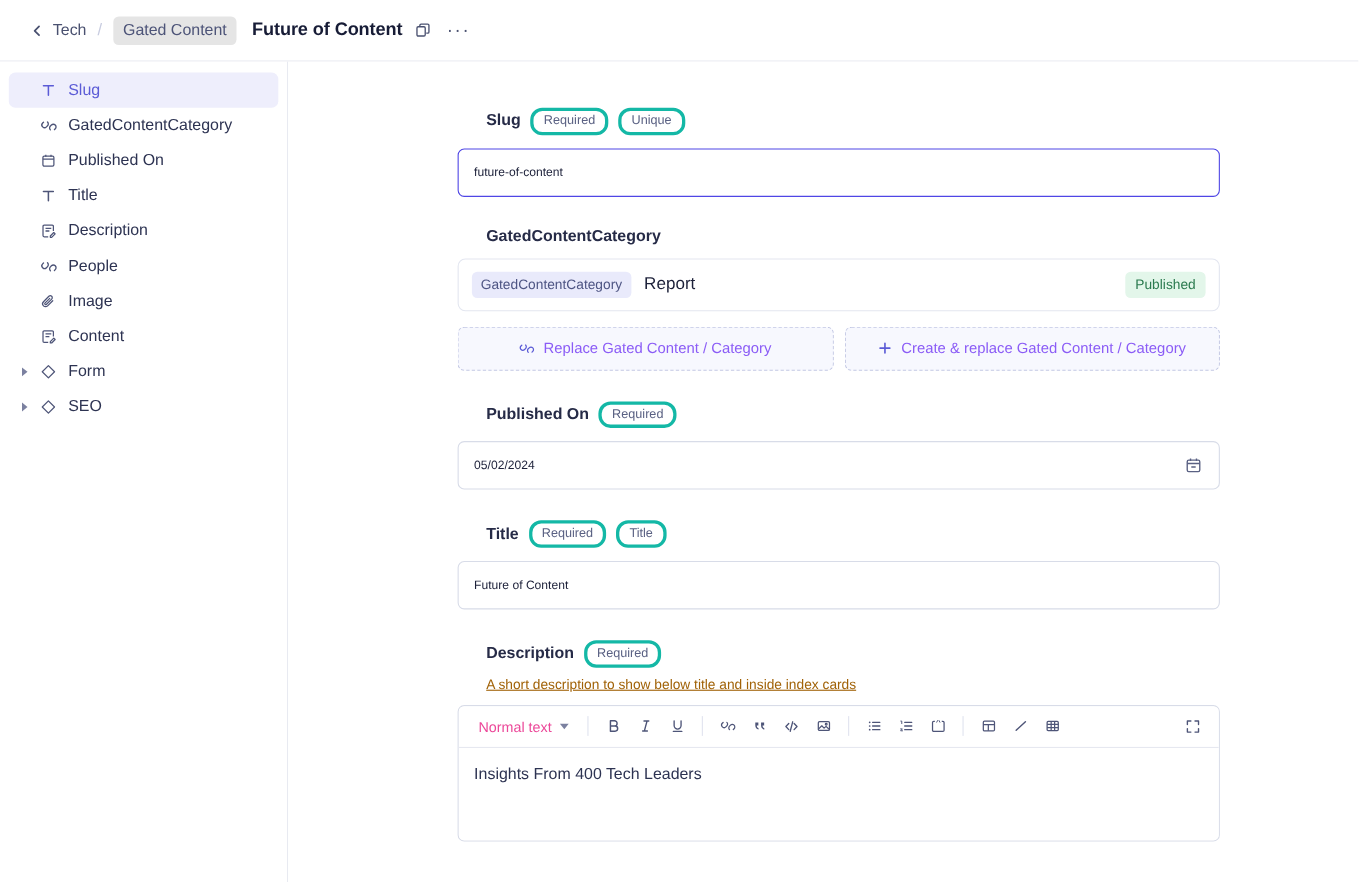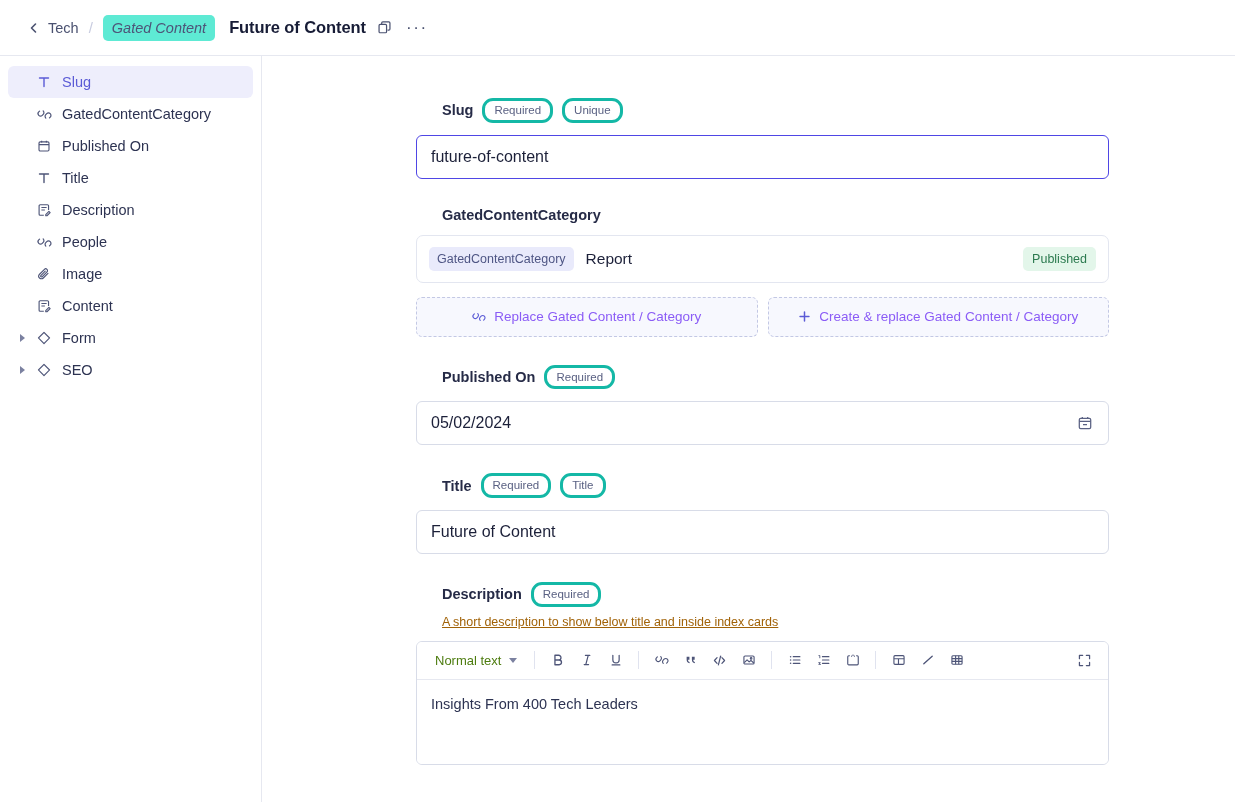--- a/index.html
+++ b/index.html
@@ -21,24 +21,23 @@
     gap: 0px;
     background: #fff;
   }
   .back-link {
     display: flex; align-items: center; gap: 8px;
     color: #4a5170; font-size: 14.5px; cursor: pointer;
   }
   .chev-left { display:block; width:12px; height:12px; }
   .slash { color: #c8cce0; margin: 0 10px; font-size: 15px; }
   .crumb-chip {
-    background: #5eead4; color: #4d5478;
+    background: #e5e5e5; color: #4d5478;
     font-size: 14.5px; padding: 5px 9px; border-radius: 5px;
     cursor: pointer;
-    font-style: italic;
   }
   .doc-title {
     font-size: 16.5px; font-weight: 700; color: #171c36;
     margin-left: 14px; letter-spacing: -0.1px;
   }
   .icon-btn {
     width: 26px; height: 26px; display:flex; align-items:center; justify-content:center;
     cursor: pointer; color: #4a5170; margin-left: 6px;
   }
   .dots { font-size: 17px; letter-spacing: 1.5px; color:#4a5170; line-height: 10px;}
@@ -103,21 +102,21 @@
     border: 3px solid #14b8a6; border-radius: 11px;
     padding: 3px 9px; line-height: 1.1; background: #fff;
   }
   .helper { font-size: 12.5px; color: #a16207; padding-left: 26px; margin: -4px 0 12px 0; text-decoration: underline; }
 
   .input {
     width: 693px; height: 44px;
     border: 1px solid #d8dce8; border-radius: 6px;
     display: flex; align-items: center;
     padding: 0 14px;
-    font-size: 16px; color: #1c2039;
+    font-size: 11px; color: #1c2039;
     background: #fff;
   }
   .input.focused { border: 1.5px solid #4f46e5; }
   .input .val { flex: 1; }
   .cal-ico { width:17px; height:17px; color:#5a6183; display:flex; }
 
   
   .ref-card {
     width: 693px; min-height: 48px;
     border: 1px solid #e3e6f0; border-radius: 7px;
@@ -144,21 +143,21 @@
   }
 
   
   .editor { width: 693px; border: 1px solid #d8dce8; border-radius: 6px; overflow: hidden; }
   .toolbar {
     height: 38px; display:flex; align-items:center;
     padding: 0 10px; gap: 2px; border-bottom: 1px solid #e6e8f0; background:#fff;
   }
   .tb-select {
     display:flex; align-items:center; gap: 8px;
-    font-size: 13px; color:#4d7c0f; padding: 4px 8px;
+    font-size: 13px; color:#ec4899; padding: 4px 8px;
     border-radius: 5px; cursor:pointer;
   }
   .tb-caret {
     width:0;height:0;border-left:4px solid transparent;border-right:4px solid transparent;
     border-top:5px solid #7b81a0;
   }
   .tb-sep { width:1px; height:18px; background:#e0e3ef; margin: 0 7px; }
   .tb-btn {
     width: 27px; height: 27px; display:flex; align-items:center; justify-content:center;
     color:#4e5578; cursor:pointer; border-radius:4px; font-size: 14px;

